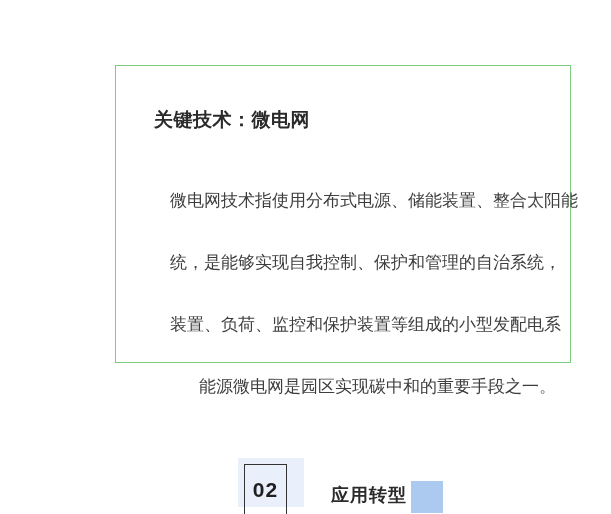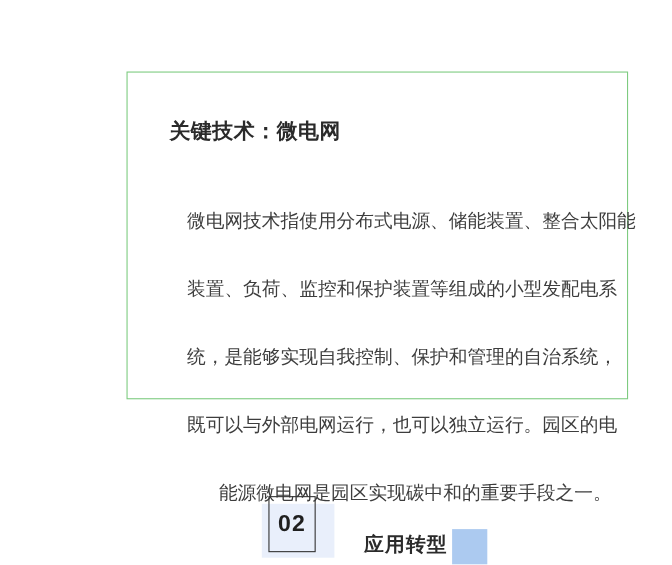--- a/index.html
+++ b/index.html
@@ -63,21 +63,21 @@
     position: absolute;
     left: 206px;
     top: 426px;
     width: 66px;
     height: 49px;
     background: var(--backdrop);
   }
   .numbox {
     position: absolute;
     left: 212px;
-    top: 419px;
+    top: 432px;
     width: 43px;
     height: 51px;
     border: 1.5px solid var(--number-box-border);
     background: transparent;
     display: flex;
     align-items: center;
     justify-content: center;
   }
   .numbox span {
     font-size: 21px;
@@ -107,23 +107,22 @@
 </style>
 </head>
 <body>
 
 <div class="page">
 
   <div class="card">
     <div class="card-title">关键技术：微电网</div>
     <div class="card-body">
       <div class="bline">微电网技术指使用分布式电源、储能装置、整合太阳能</div>
+      <div class="bline">统，是能够实现自我控制、保护和管理的自治系统，</div>
       <div class="bline">装置、负荷、监控和保护装置等组成的小型发配电系</div>
-      <div class="bline">统，是能够实现自我控制、保护和管理的自治系统，</div>
-      <div class="bline">既可以与外部电网运行，也可以独立运行。园区的电</div>
       <div class="bline last">能源微电网是园区实现碳中和的重要手段之一。</div>
     </div>
   </div>
 
   <div class="section-header">
     <div class="backdrop"></div>
     <div class="numbox">
       <span>02</span>
     </div>
     <div class="sec-title">应用转型</div>

